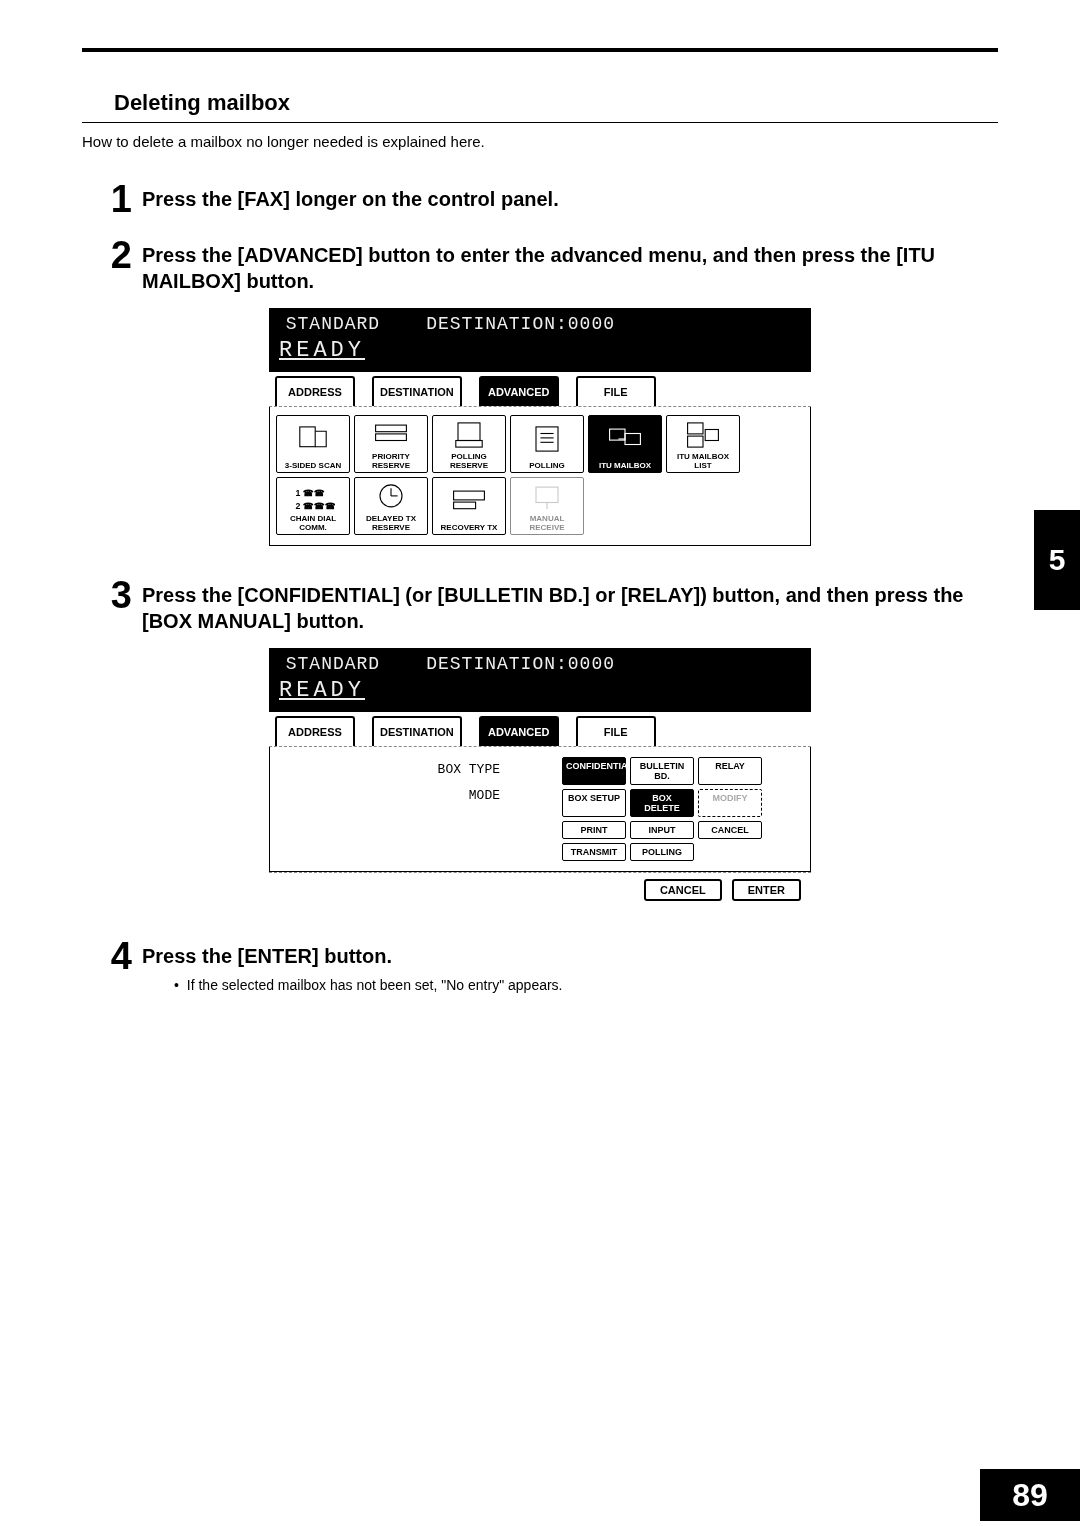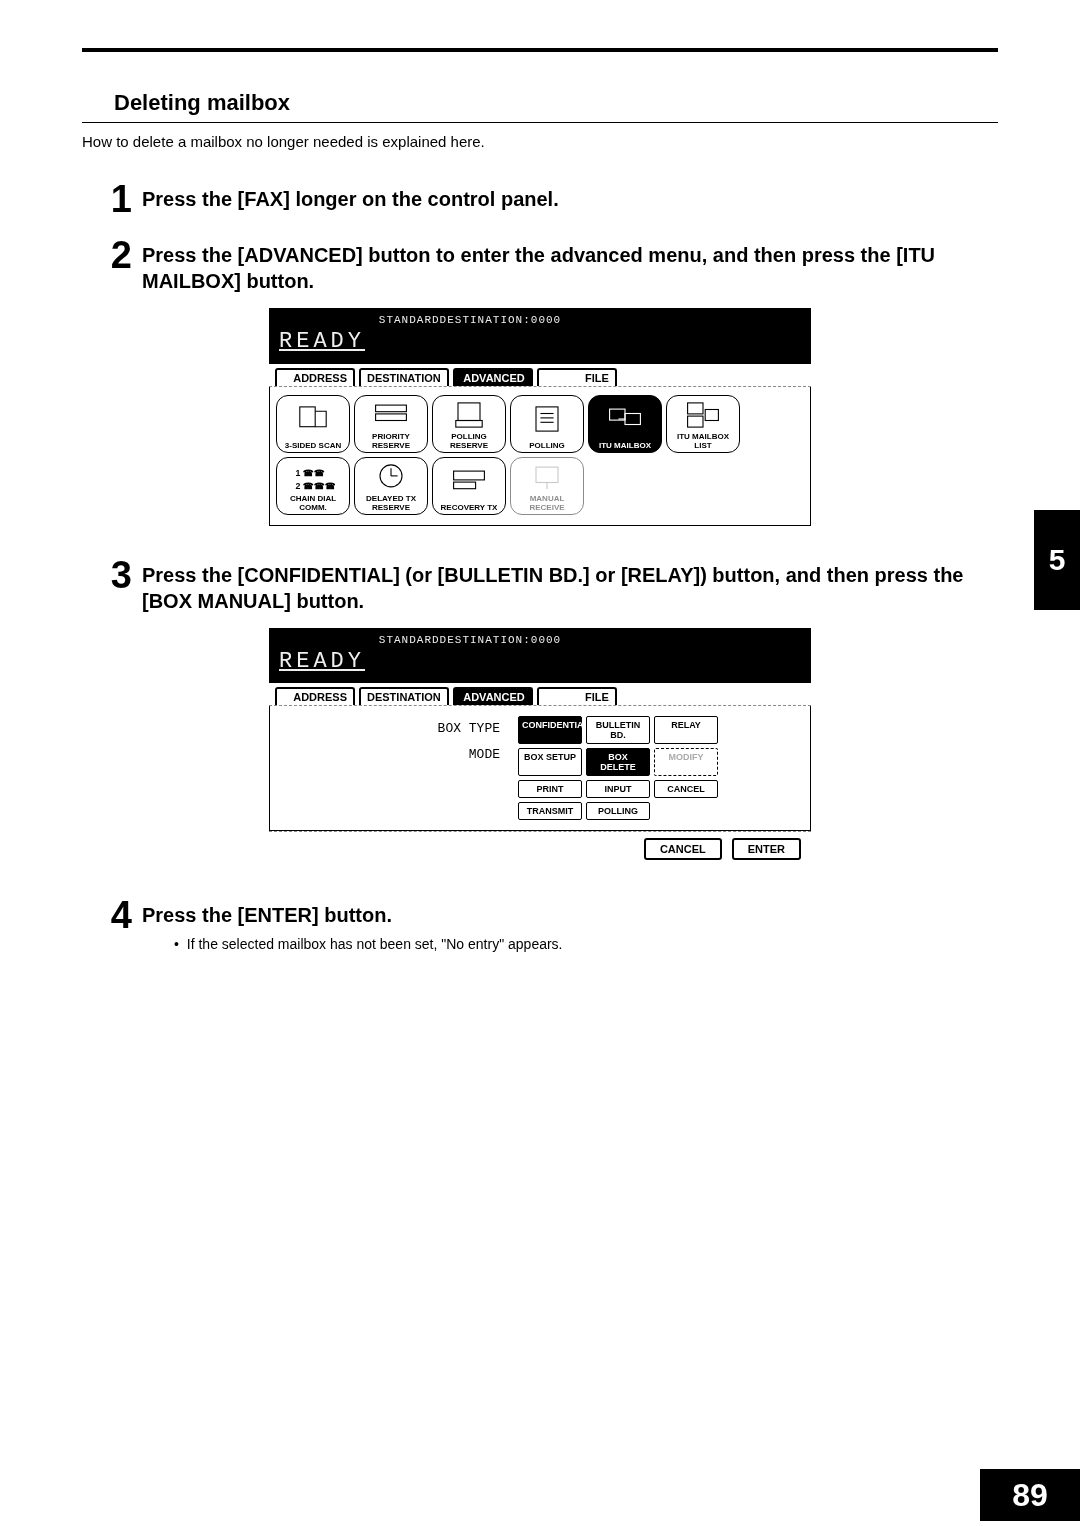--- a/index.html
+++ b/index.html
@@ -16,34 +16,34 @@
 .step { display: flex; align-items: flex-start; margin-bottom: 18px; margin-left: 16px;}
 .step-num { font-size: 38px; font-weight: bold; line-height: 1; width: 34px; text-align: right; flex-shrink: 0; margin-right: 10px;}
 .step-body { flex: 1; padding-top: 6px;}
 .step-text { font-size: 20px; font-weight: bold; line-height: 1.3; }
 .step-sub { margin-top: 8px; font-size: 14px; margin-left: 14px; padding-left: 32px;}
 .step-sub::before { content: "• "; margin-left:-14px; margin-right:4px;}
 
 .screen-fig { margin: 14px auto 30px auto; width: 542px; }
 
 .lcd { background: #000; color: #eee; font-family: "Courier New", monospace; padding: 6px 10px 8px 10px; line-height: 1.2;}
-.lcd-row1 { display: flex; justify-content: center; font-size: 11px; letter-spacing: 1px;}
+.lcd-row1 { display: flex; justify-content: flex-end; font-size: 18px; letter-spacing: 1px; gap: 46px;}
 .lcd-ready { font-size: 22px; letter-spacing: 4px; margin-top: 2px; text-decoration: underline;}
 
 .tabbar { display: flex; background: #fff; padding: 4px 6px 0 6px; border-bottom: 1px dashed #888;}
-.tab { font-family: Arial; font-size: 11px; font-weight: bold; border: 2px solid #000; border-bottom: none; padding: 2px 6px; margin-right: 4px; background:#fff; min-width:80px; text-align:right; border-radius: 3px 3px 0 0;}
+.tab { font-family: Arial; font-size: 11px; font-weight: bold; border: 2px solid #000; border-bottom: none; padding: 8px 6px; margin-right: 17px; background:#fff; min-width:80px; text-align:center; border-radius: 3px 3px 0 0;}
 .tab.active { background: #000; color: #fff; }
 
 .icon-grid { display: flex; flex-wrap: wrap; padding: 8px 6px 10px 6px; gap: 4px; border: 1px solid #000; border-top:none;}
-.ibtn { width: 74px; height: 58px; border: 1.5px solid #000; display: flex; flex-direction: column; align-items: center; justify-content: flex-end; font-size: 8px; font-family: Arial; font-weight: bold; text-align: center; padding: 2px; background:#fff; border-radius: 12px; }
+.ibtn { width: 74px; height: 58px; border: 1.5px solid #000; display: flex; flex-direction: column; align-items: center; justify-content: flex-end; font-size: 8px; font-family: Arial; font-weight: bold; text-align: center; padding: 2px; background:#fff; border-radius: 2px; }
 .ibtn .ic { flex:1; display:flex; align-items:center; justify-content:center;}
 .ibtn.dim { opacity: 0.45; }
 .ibtn.sel { background:#000; color:#fff; }
 
-.mid-area { display:flex; border:1px solid #000; border-top:none; padding:10px 8px 10px 8px; min-height: 100px;}
+.mid-area { display:flex; border:1px solid #000; border-top:none; padding:10px 8px 10px 8px; min-height: 100px; gap: 44px;}
 .mid-left { width: 240px; text-align: right; font-family: "Courier New", monospace; font-size: 13px; line-height: 2; padding-right: 18px;}
 .mid-right { flex:1; display:flex; flex-direction:column; gap:4px; }
 .brow { display:flex; gap:4px; }
 .sbtn { font-family: Arial; font-size: 9px; font-weight:bold; border:1.5px solid #000; padding: 3px 3px; width: 64px; text-align:center; background:#fff; border-radius:2px;}
 .sbtn.sel { background:#000; color:#fff; }
 .sbtn.dim { color:#aaa; border-style: dashed;}
 
 .bottombar { display:flex; justify-content:flex-end; gap:10px; padding: 6px 10px; border-top:1px dashed #888; }
 .bbtn { border:2px solid #000; font-size: 11px; font-weight:bold; padding: 3px 14px; border-radius:3px; background:#fff;}
 

